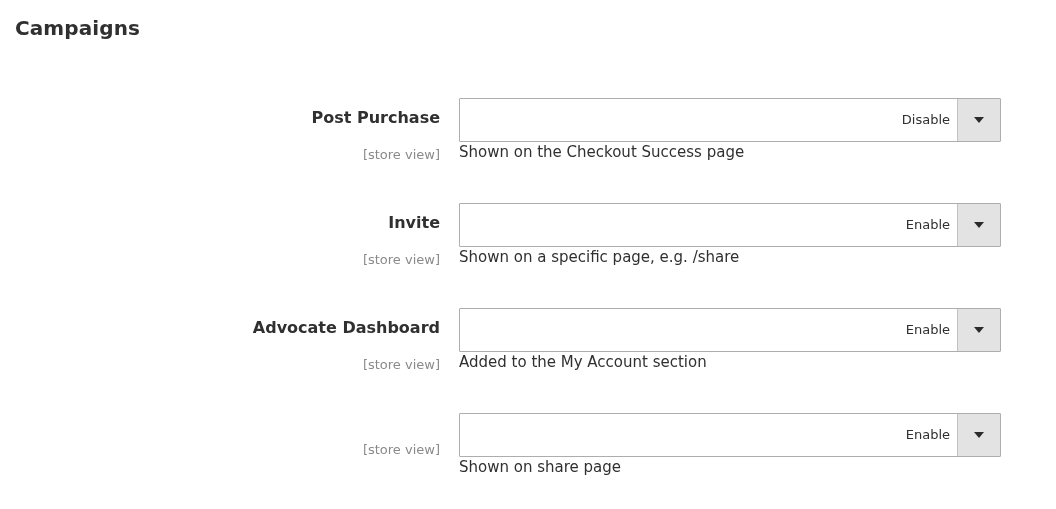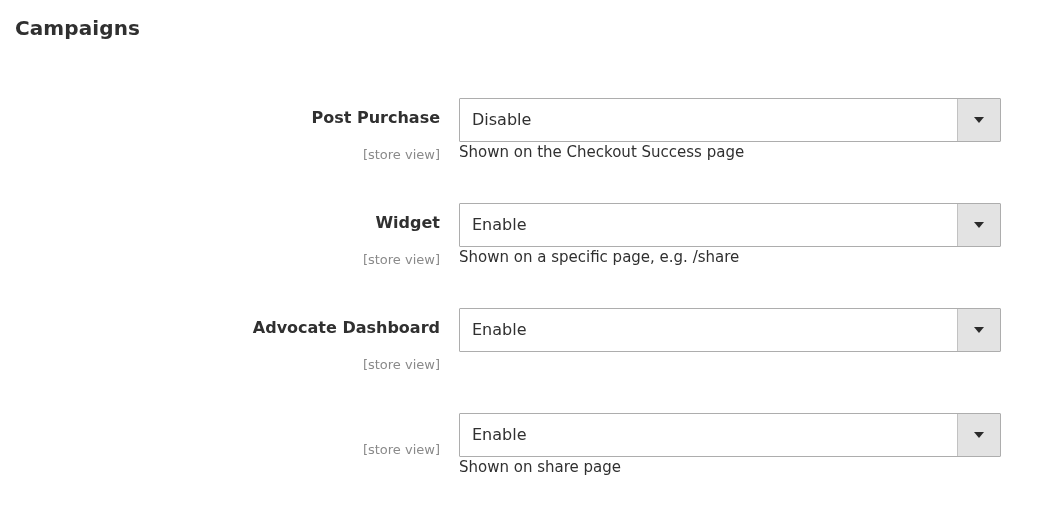--- a/index.html
+++ b/index.html
@@ -94,25 +94,26 @@
     border-radius: 1px;
   }
 
   .select-value {
     position: absolute;
     left: 12px;
     top: 0;
     right: 50px;
     height: 42px;
     line-height: 42px;
-    font-size: 16px;
+    font-size: 13px;
     color: #303030;
     white-space: nowrap;
     overflow: hidden;
     text-overflow: ellipsis;
+    text-align: right;
   }
 
   .select-arrow-btn {
     position: absolute;
     right: 0;
     top: 0;
     width: 43px;
     height: 42px;
     background: #e3e3e3;
     border-left: 1px solid #c2c2c2;
@@ -158,21 +159,21 @@
           <span class="select-arrow-btn">
             <span class="caret"></span>
           </span>
         </div>
         <div class="field-note">Shown on the Checkout Success page</div>
       </div>
     </div>
 
     <div class="field-row">
       <div class="field-label">
-        <span class="label-main">Widget</span>
+        <span class="label-main">Invite</span>
         <span class="label-scope">[store view]</span>
       </div>
       <div class="field-control">
         <div class="select-box">
           <span class="select-value">Enable</span>
           <span class="select-arrow-btn">
             <span class="caret"></span>
           </span>
         </div>
         <div class="field-note">Shown on a specific page, e.g. /share</div>
@@ -184,20 +185,21 @@
         <span class="label-main">Advocate Dashboard</span>
         <span class="label-scope">[store view]</span>
       </div>
       <div class="field-control">
         <div class="select-box">
           <span class="select-value">Enable</span>
           <span class="select-arrow-btn">
             <span class="caret"></span>
           </span>
         </div>
+        <div class="field-note">Added to the My Account section</div>
       </div>
     </div>
 
     <div class="field-row">
       <div class="field-label">
         <span class="label-scope">[store view]</span>
       </div>
       <div class="field-control">
         <div class="select-box">
           <span class="select-value">Enable</span>

